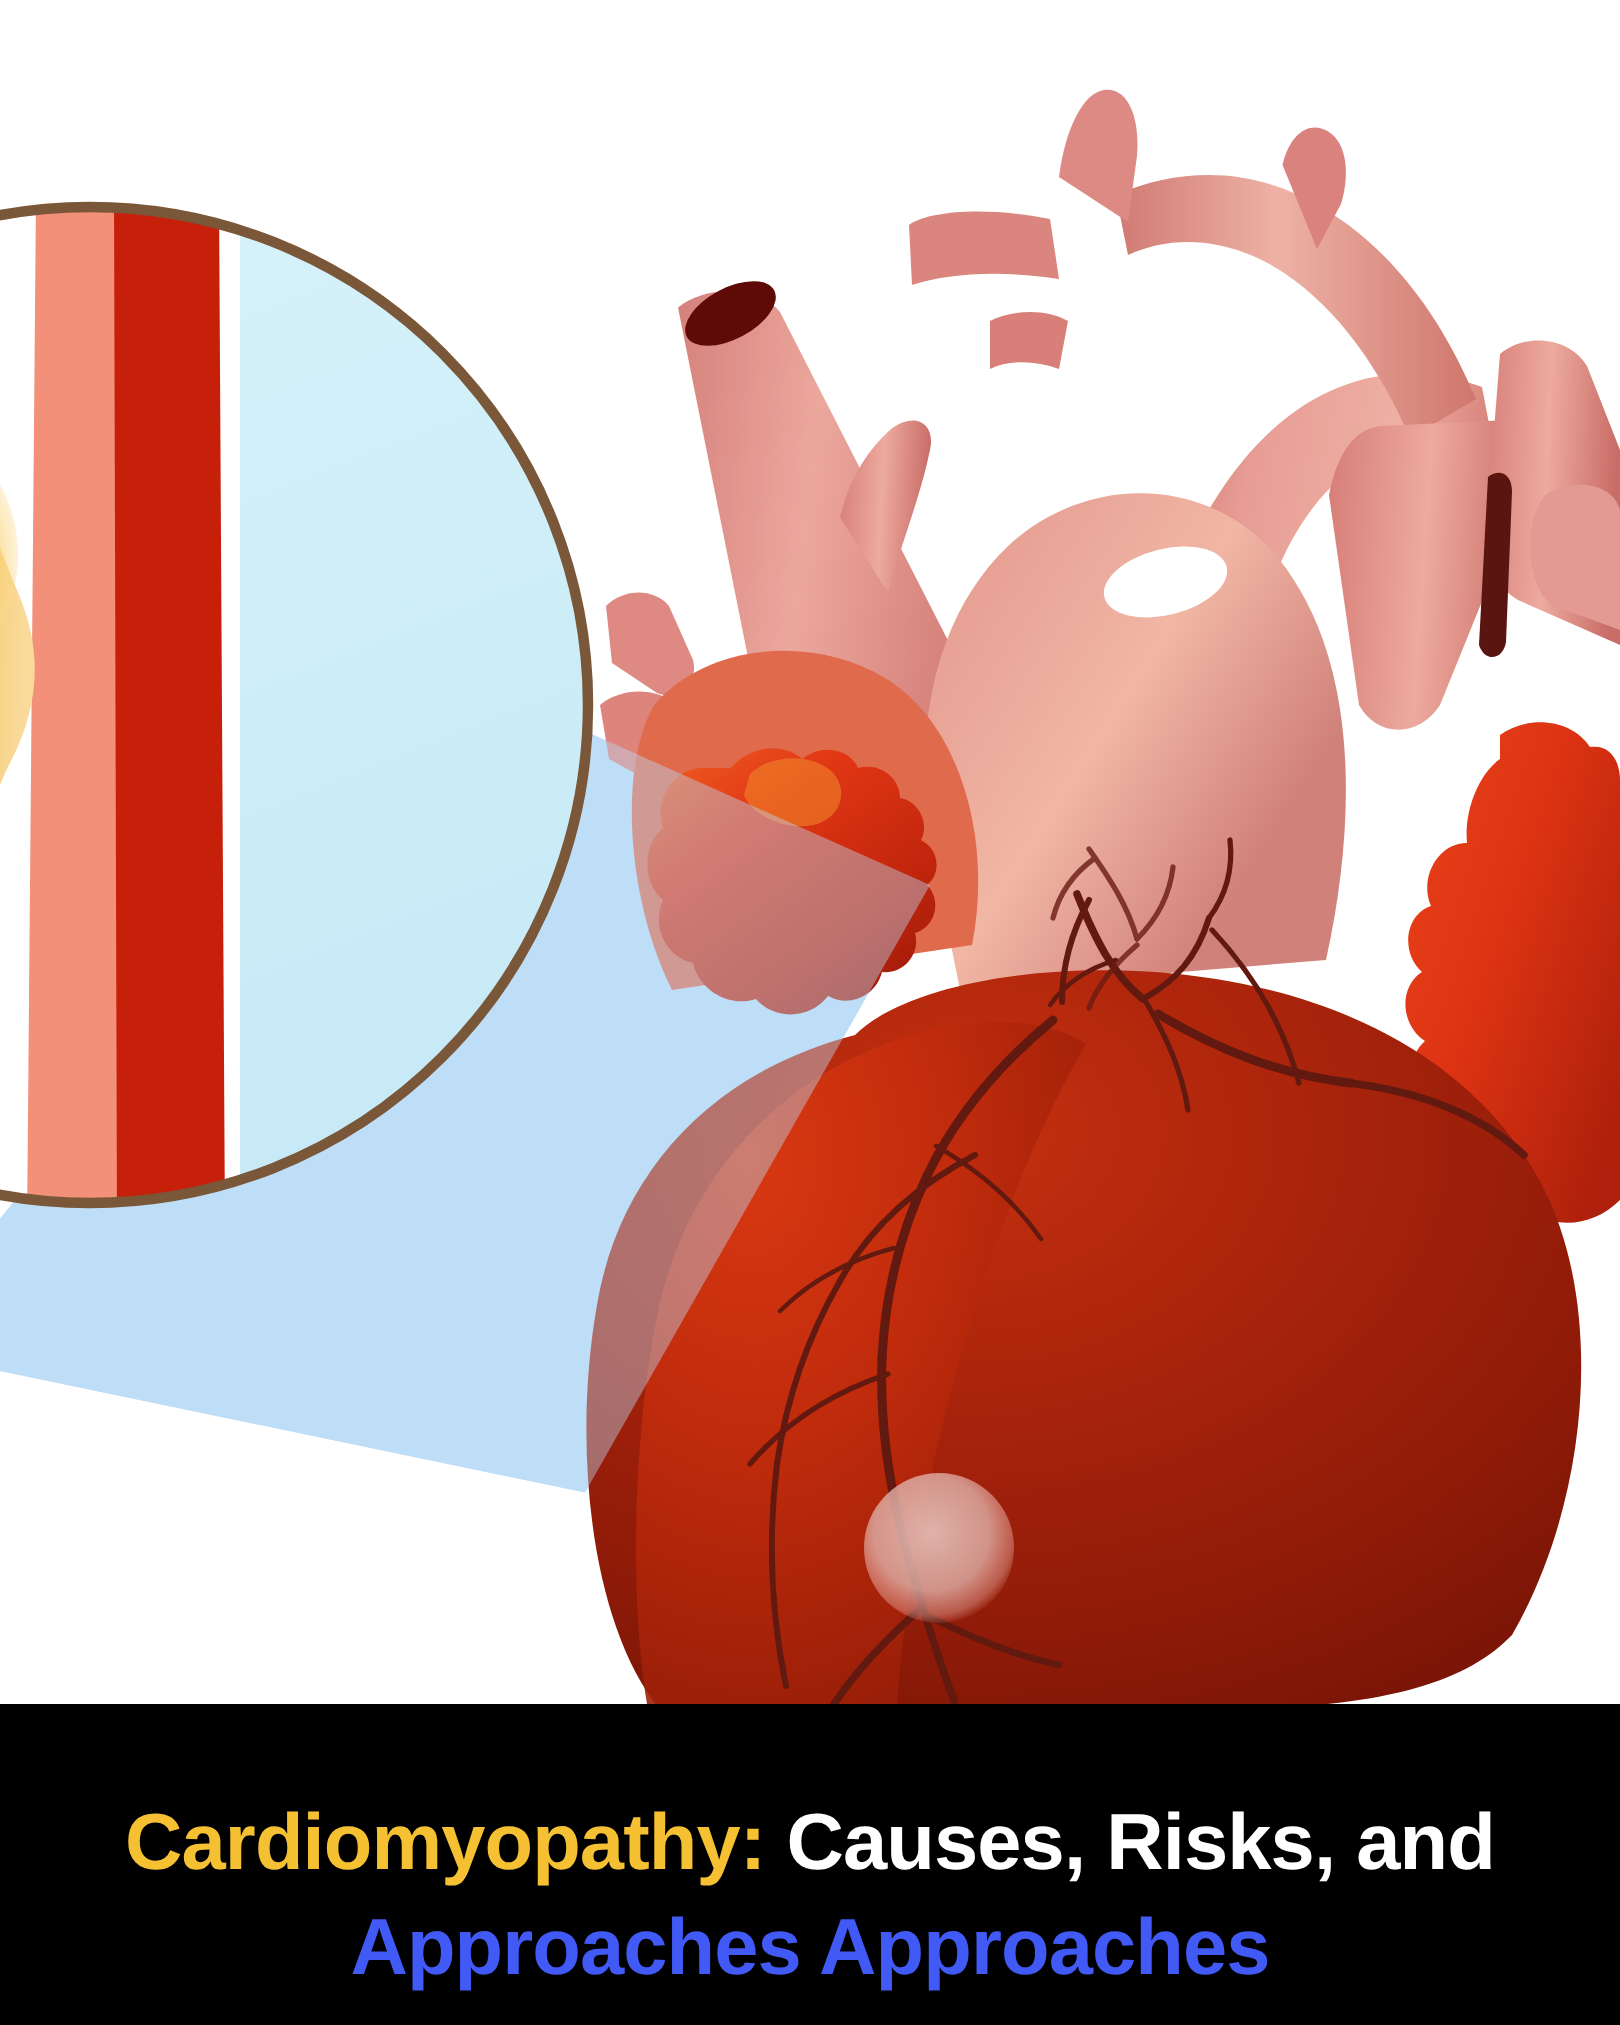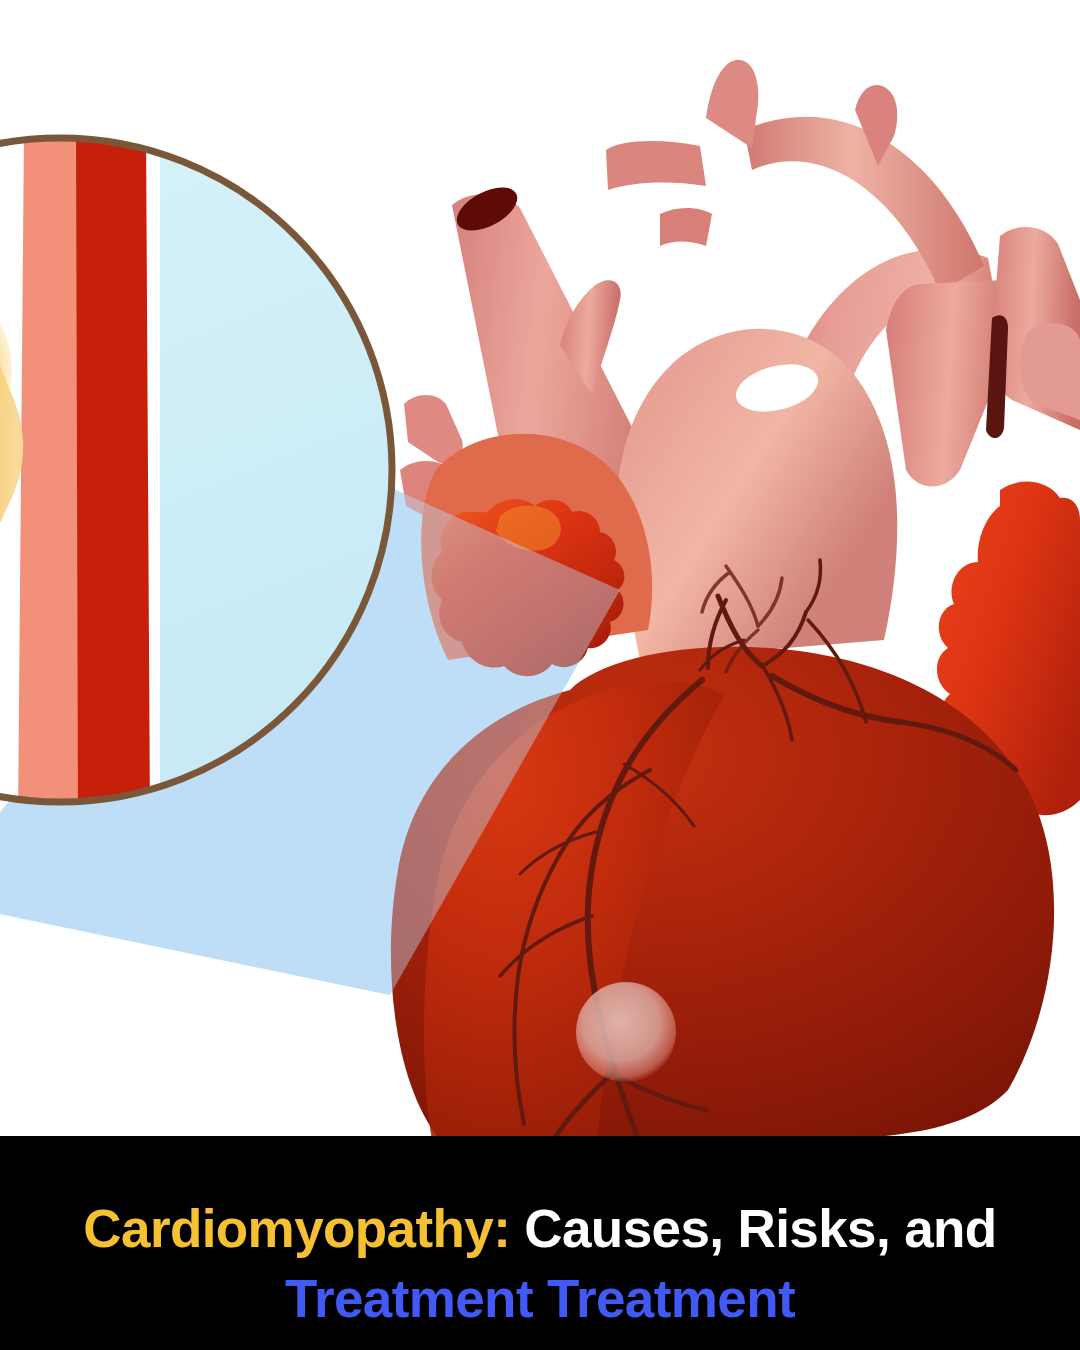--- a/index.html
+++ b/index.html
@@ -259,16 +259,16 @@
         </g>
 
       </g>
     </svg>
   </div>
 
   <div id="caption-bar">
     <div class="caption-line line1">
       <span class="c-gold">Cardiomyopathy:</span><span class="c-white"> Causes, Risks, and</span>
     </div>
-    <div class="caption-line line2 c-blue">Treatment Treatment</div>
+    <div class="caption-line line2 c-blue">Approaches Approaches</div>
   </div>
 
 </div>
 
 </body></html>

